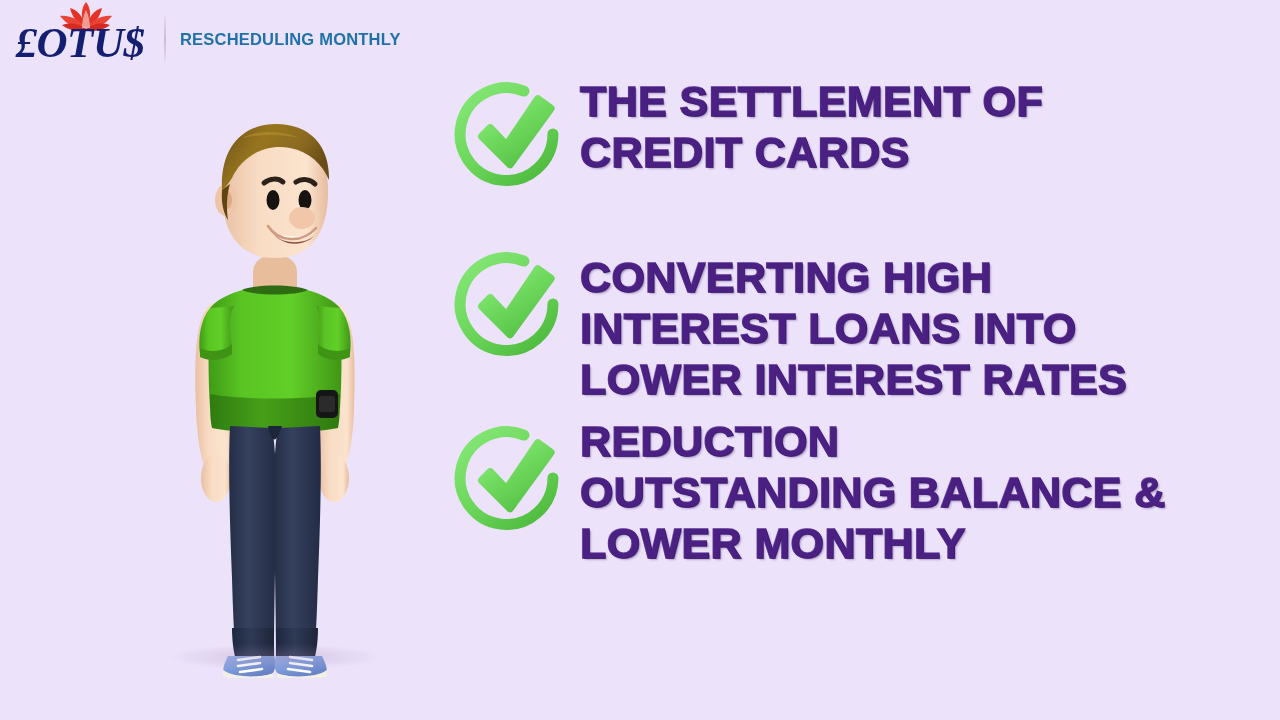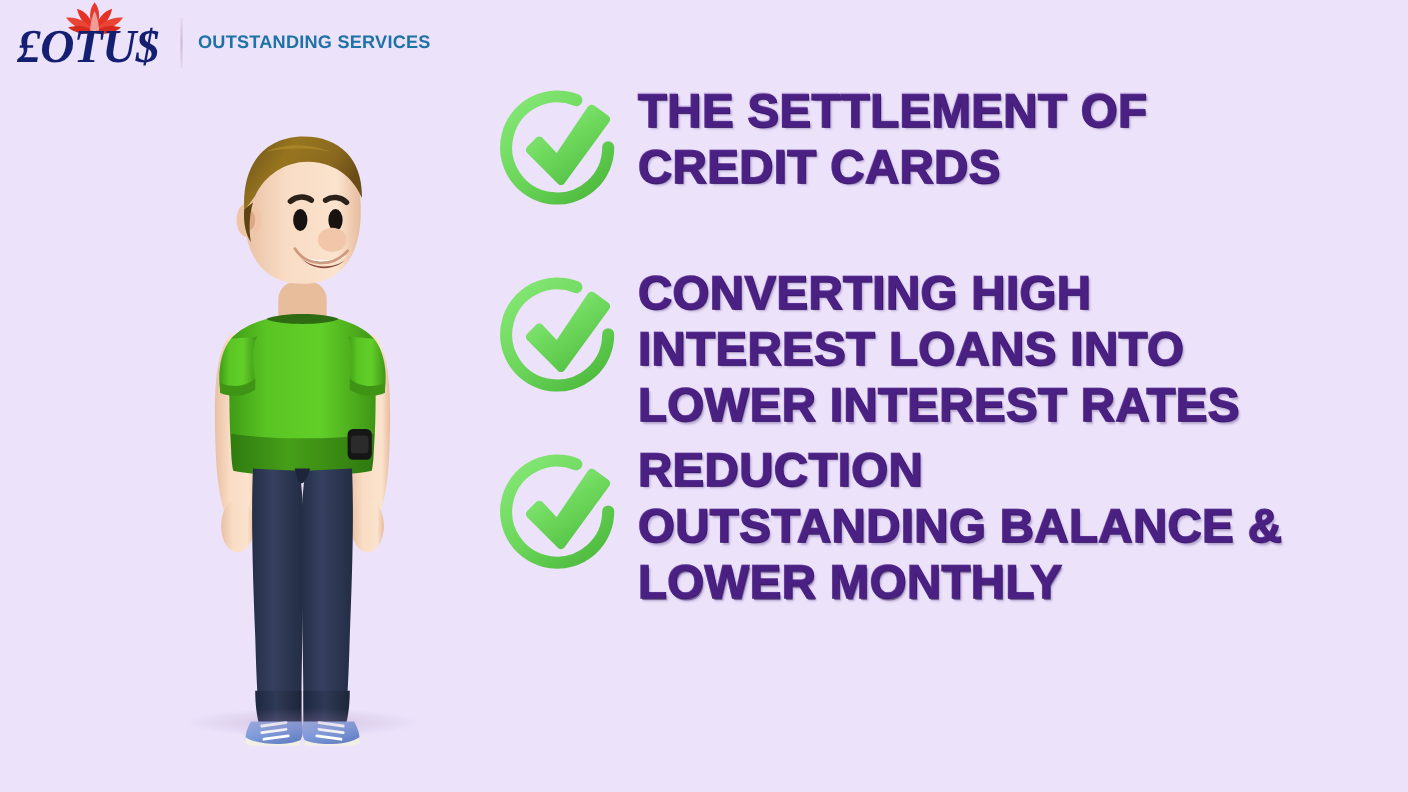--- a/index.html
+++ b/index.html
@@ -53,21 +53,21 @@
   }
 
   
   #bullets {
     position:absolute; left:452px; top:62px;
     width:820px; height:520px;
   }
   .bullet-row { position:absolute; display:flex; align-items:flex-start; }
   .bullet-row.r0 { left:0;   top:14px; }
   .bullet-row.r1 { left:0;   top:178px; }
-  .bullet-row.r2 { left:0;   top:339px; }
+  .bullet-row.r2 { left:0;   top:352px; }
 
   .check-icon { flex:0 0 auto; width:116px; height:116px; margin-right:12px; }
   .r1 .check-icon, .r2 .check-icon { margin-top:6px; }
 
   .bullet-text {
     color:#4a2183;
     font-family:"Liberation Sans Narrow","Liberation Sans", sans-serif;
     font-weight:700;
     text-transform:uppercase;
     font-size:43px;
@@ -75,21 +75,21 @@
     letter-spacing:0.4px;
     white-space:pre-line;
     text-shadow:
        1px 1px 0 rgba(40,10,80,0.45),
        2px 2px 2px rgba(60,25,110,0.30),
       -1px -1px 0 rgba(150,110,200,0.30);
     -webkit-text-stroke:1.4px #4a2183;
     paint-order:stroke fill;
   }
   .r0 .bullet-text { }
-  .r1 .bullet-text { margin-top:2px;  }
+  .r1 .bullet-text { margin-top:12px;  }
   .r2 .bullet-text { margin-top:2px;  }
 </style>
 </head>
 <body style="background: rgb(236, 226, 250);">
 
 <div id="logo-area">
 
   <div id="logo-mark">
 
     <svg id="lotus-icon" viewBox="0 0 76 38">
@@ -102,21 +102,21 @@
       <path d="M38 32 C46 34 56 32 62 27 C52 24 43 26 38 32 Z" fill="#d62a1e"></path>
       <path d="M34 30 C34 23 36 16 38 12 C40 16 42 23 42 30 Z" fill="#f4f0ee" opacity="0.55"></path>
     </svg>
 
     <div id="brand-wordmark">£OTU$</div>
   </div>
 
   <div id="logo-divider"></div>
 
   <div>
-    <div style="font-family:'Liberation Sans Narrow','Liberation Sans',sans-serif;font-weight:700;font-size:16.5px;line-height:20px;color:#1f72a8;letter-spacing:0.2px;white-space:nowrap;">OUTSTANDING SERVICES</div>
+    <div style="font-family:'Liberation Sans Narrow','Liberation Sans',sans-serif;font-weight:700;font-size:16.5px;line-height:20px;color:#1f72a8;letter-spacing:0.2px;white-space:nowrap;">RESCHEDULING MONTHLY</div>
   </div>
 </div>
 
 <div id="character">
   <div id="char-shadow"></div>
 
   <svg viewBox="0 0 250 570" width="250" height="570">
     <defs>
       <linearGradient id="skinG" x1="0" y1="0" x2="1" y2="0">
         <stop offset="0%" stop-color="#e8c0a4"></stop>

